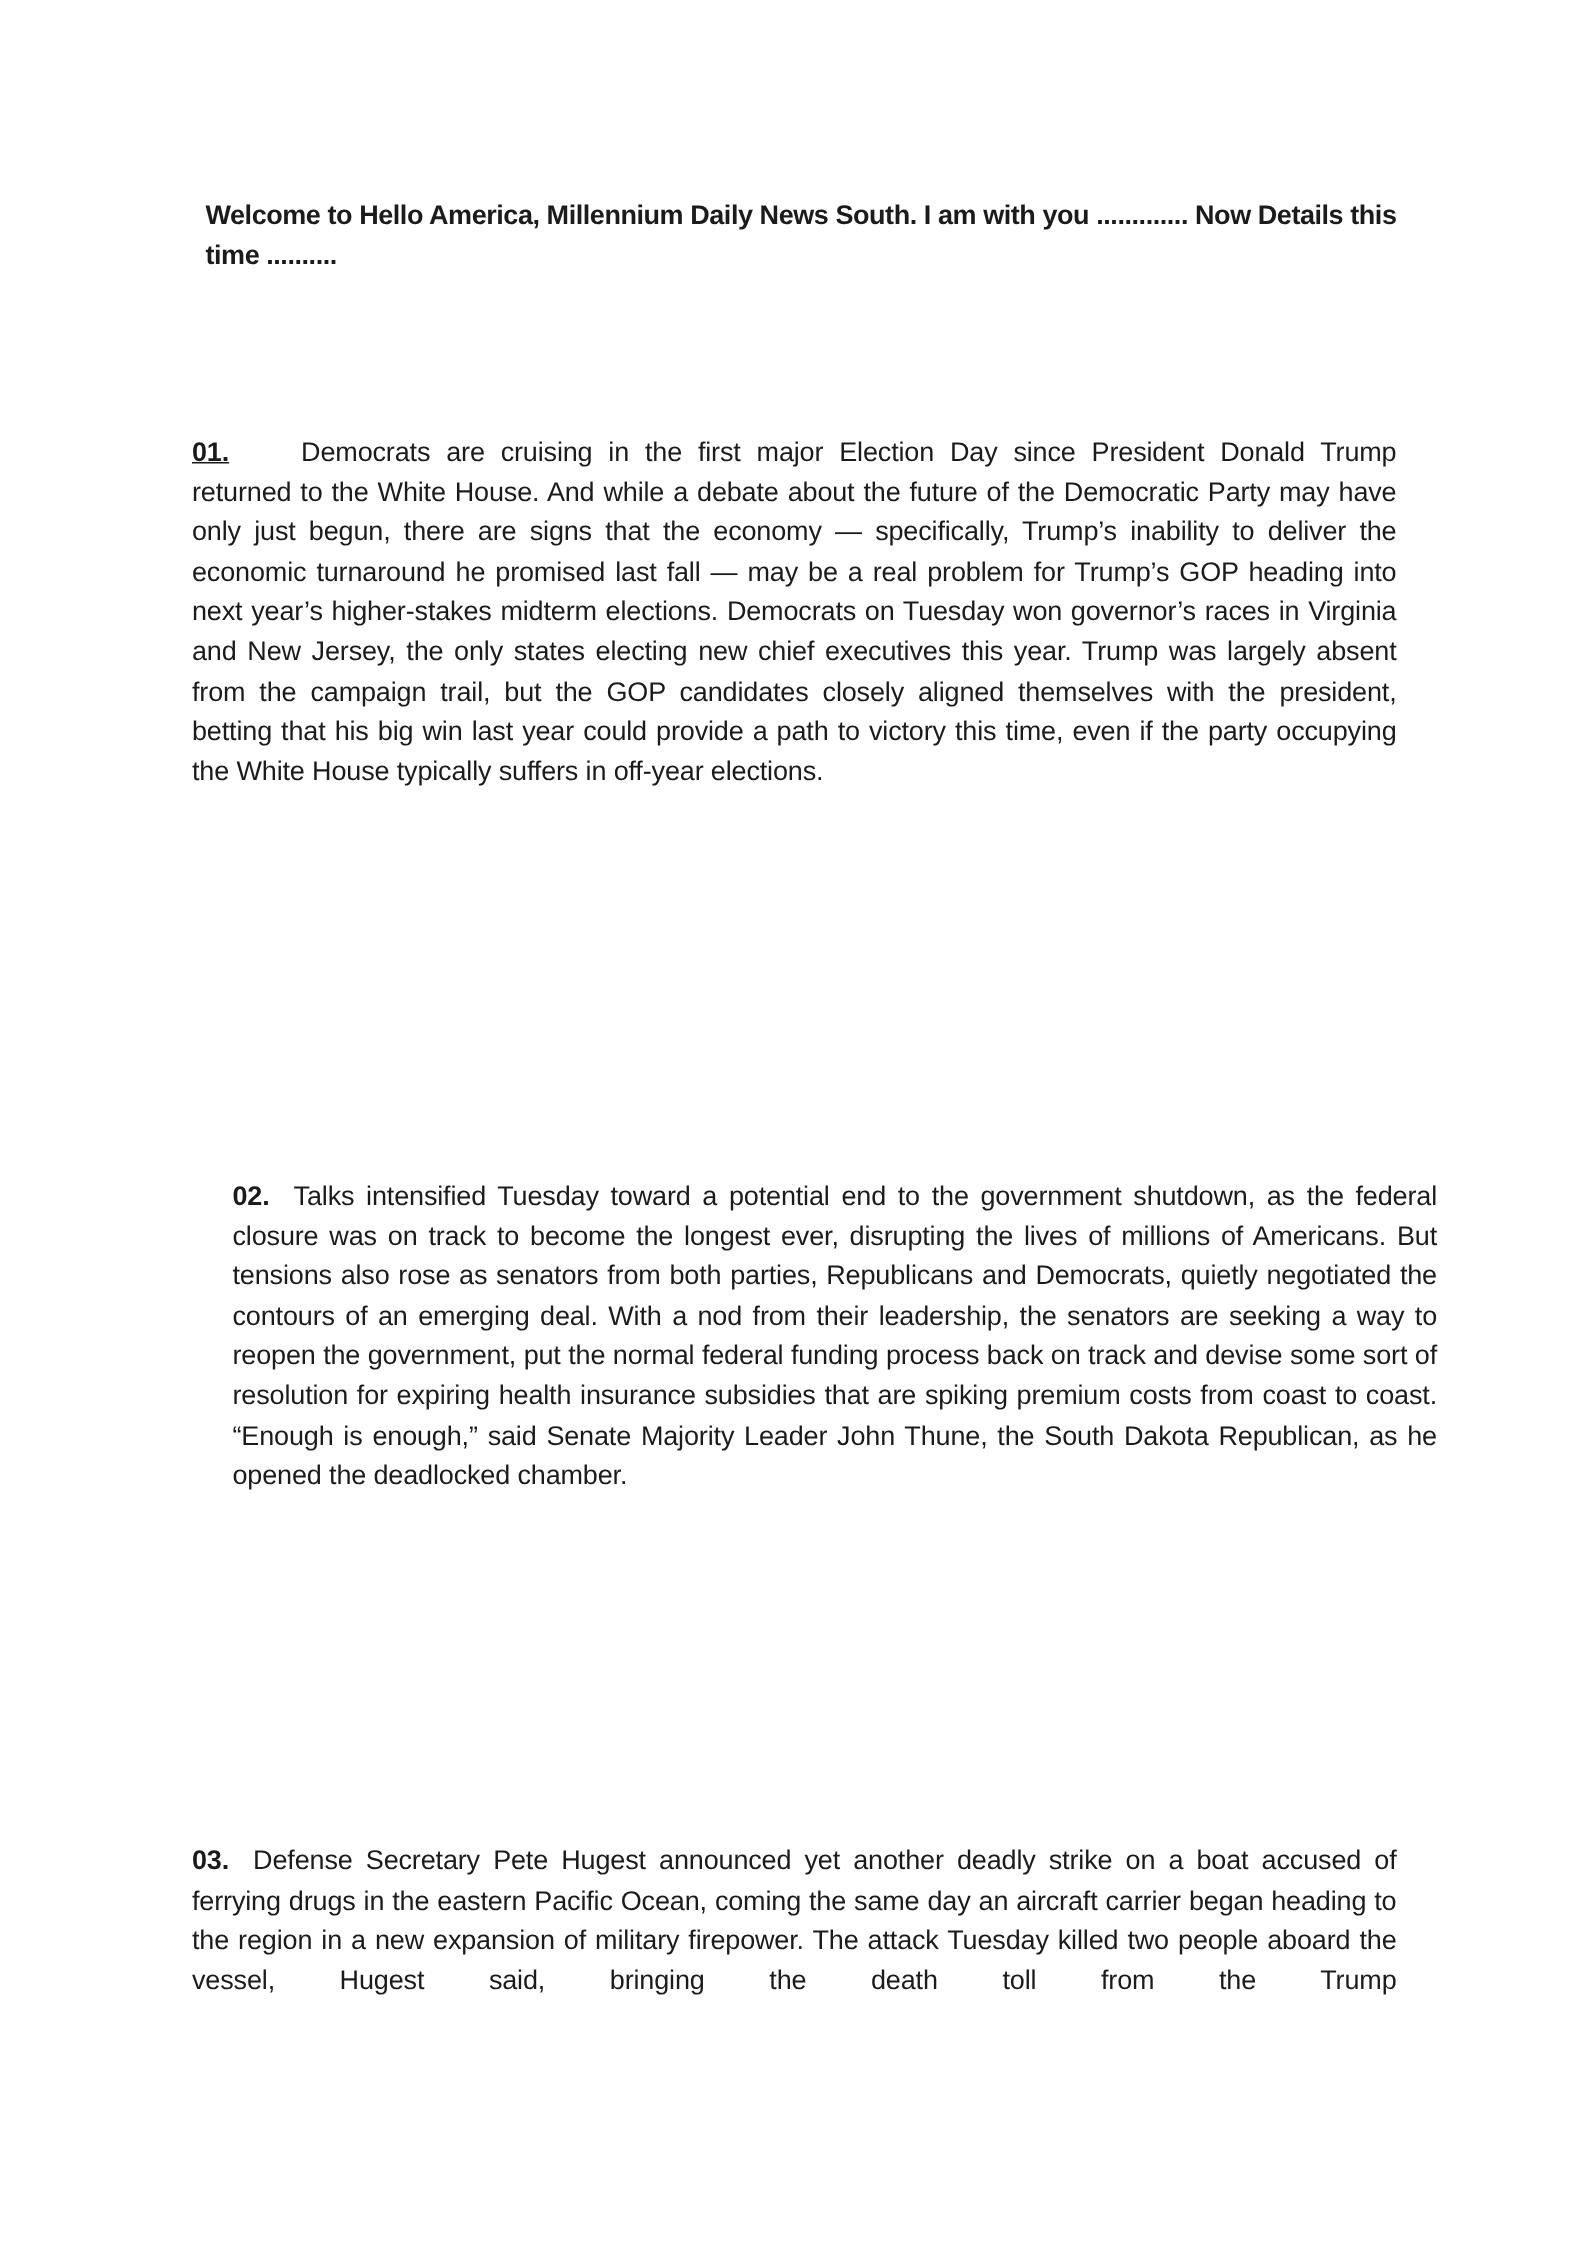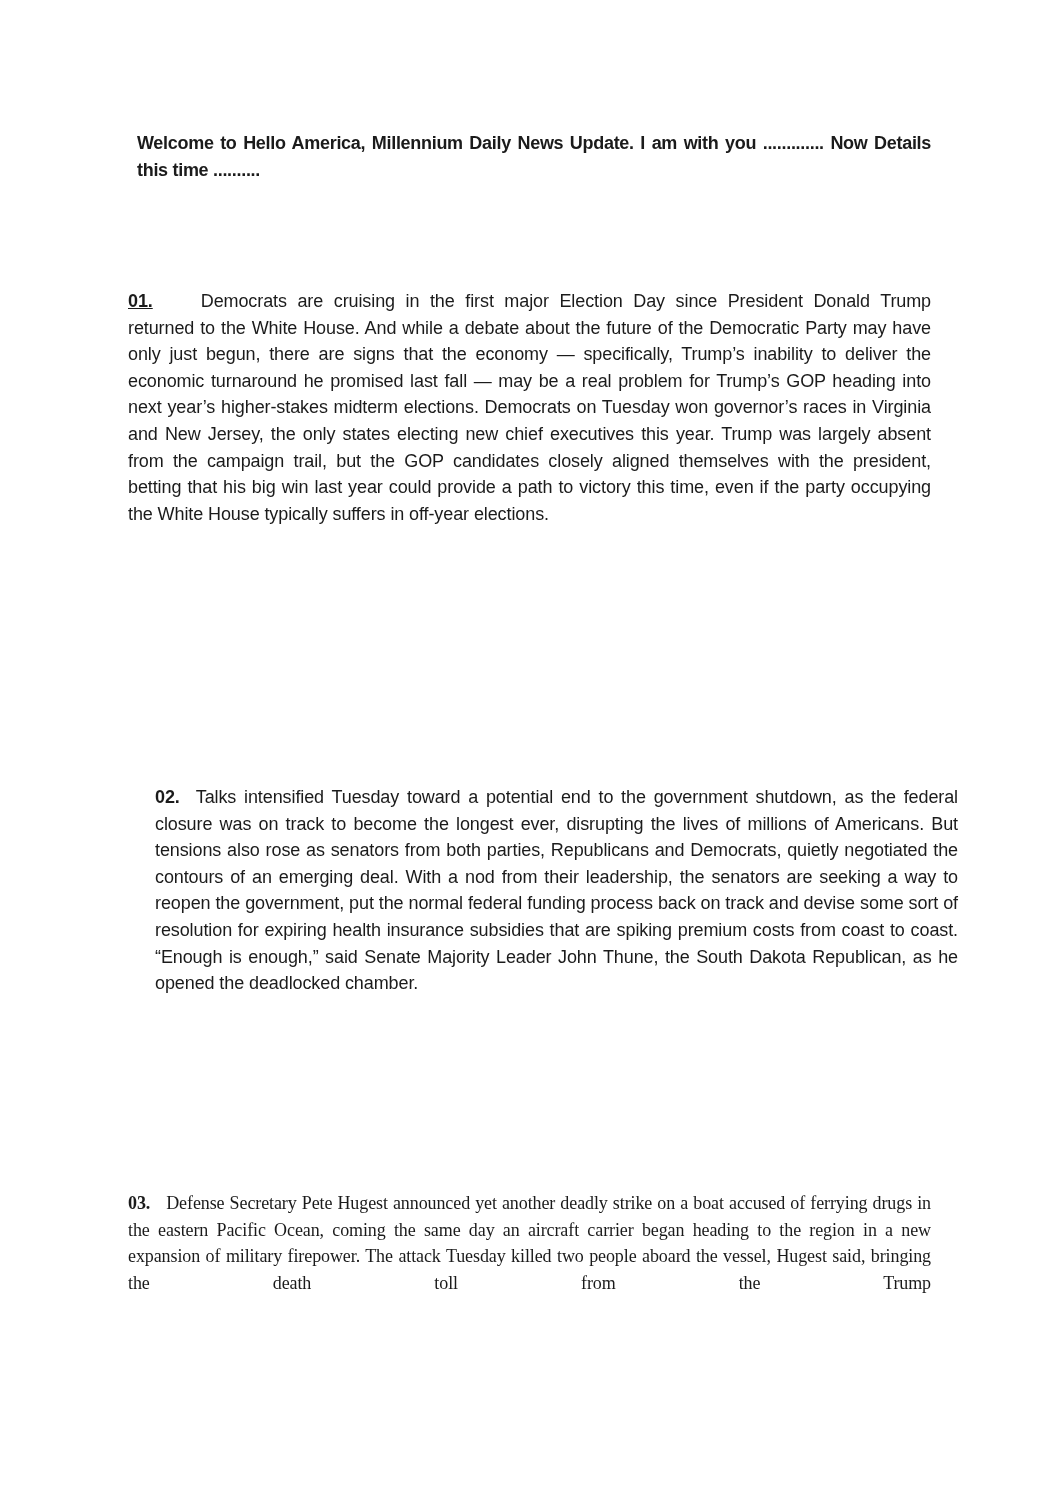--- a/index.html
+++ b/index.html
@@ -43,28 +43,28 @@
     letter-spacing: -0.1px;
     text-align: justify;
   }
   .para .num {
     font-weight: 700;
   }
   .num-wide { margin-right: 48px; text-decoration: underline; }
   .num-narrow { margin-right: 16px; }
   #para-01 { top: 288px; }
   #para-02 { top: 784px; margin-left: 27px; }
-  #para-03 { top: 1190px; text-align-last: justify; font-family: Liberation Serif, serif; }
+  #para-03 { top: 1227px; text-align-last: justify; }
 </style>
 </head>
 <body style="background: rgb(255, 255, 255); color: rgb(27, 27, 27);">
 
 <div class="page">
 
-  <p class="doc-header">Welcome to Hello America, Millennium Daily News Update. I am with you ............. Now Details this time ..........</p>
+  <p class="doc-header">Welcome to Hello America, Millennium Daily News South. I am with you ............. Now Details this time ..........</p>
 
   <p class="para" id="para-01"><span class="num num-wide">01.</span><span>Democrats are cruising in the first major Election Day since President Donald Trump returned to the White House. And while a debate about the future of the Democratic Party may have only just begun, there are signs that the economy — specifically, Trump’s inability to deliver the economic turnaround he promised last fall — may be a real problem for Trump’s GOP heading into next year’s higher-stakes midterm elections. Democrats on Tuesday won governor’s races in Virginia and New Jersey, the only states electing new chief executives this year. Trump was largely absent from the campaign trail, but the GOP candidates closely aligned themselves with the president, betting that his big win last year could provide a path to victory this time, even if the party occupying the White House typically suffers in off-year elections.</span></p>
 
   <p class="para" id="para-02"><span class="num num-narrow">02.</span><span>Talks intensified Tuesday toward a potential end to the government shutdown, as the federal closure was on track to become the longest ever, disrupting the lives of millions of Americans. But tensions also rose as senators from both parties, Republicans and Democrats, quietly negotiated the contours of an emerging deal. With a nod from their leadership, the senators are seeking a way to reopen the government, put the normal federal funding process back on track and devise some sort of resolution for expiring health insurance subsidies that are spiking premium costs from coast to coast. “Enough is enough,” said Senate Majority Leader John Thune, the South Dakota Republican, as he opened the deadlocked chamber.</span></p>
 
   <p class="para" id="para-03"><span class="num num-narrow">03.</span><span>Defense Secretary Pete Hugest announced yet another deadly strike on a boat accused of ferrying drugs in the eastern Pacific Ocean, coming the same day an aircraft carrier began heading to the region in a new expansion of military firepower. The attack Tuesday killed two people aboard the vessel, Hugest said, bringing the death toll from the Trump</span></p>
 
 </div>
 
 </body></html>

